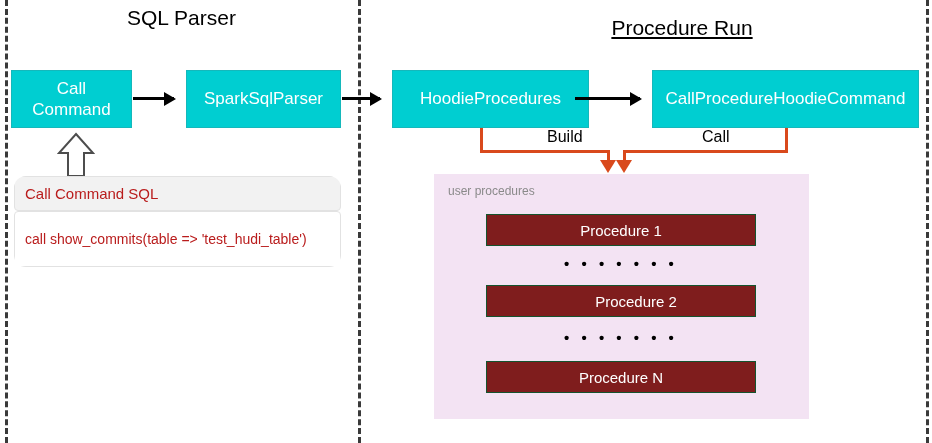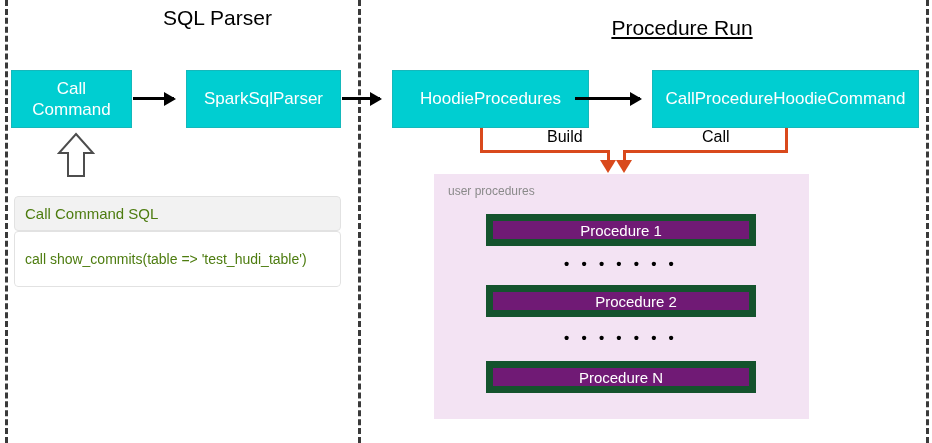--- a/index.html
+++ b/index.html
@@ -32,21 +32,21 @@
   .vdash.right  { left: 926px; }
 
   
   .section-title {
     position: absolute;
     font-size: 21px;
     color: #000000;
     text-align: center;
     white-space: nowrap;
   }
-  #title-sql-parser    { left: 5px;   top: 6px;  width: 353px; margin-left: 36px; }
+  #title-sql-parser    { left: 5px;   top: 6px;  width: 353px; }
   #title-procedure-run { left: 358px; top: 16px;  width: 648px; text-decoration: underline; }
 
   
   .tealbox {
     position: absolute;
     background: #00CED1;
     border: 1px solid #14b8bb;
     color: #ffffff;
     font-size: 17px;
     display: flex;
@@ -98,26 +98,25 @@
     width: 38px;
     height: 45px;
   }
 
   
   #sql-table {
     position: absolute;
     left: 14px;
     top: 176px;
     width: 327px;
-    border-radius: 4px;
+    border-radius: 12px;
     overflow: hidden;
     box-sizing: border-box;
     font-size: 14px;
-    color: #4d7c0f;
-    margin-top: 20px;
+    color: #b91c1c;
   }
   .sql-row {
     box-sizing: border-box;
     padding: 19px 10px;
     background: #ffffff;
     border: 1px solid #e2e2e2;
     border-radius: 4px;
     white-space: nowrap;
   }
   .sql-row.header {
@@ -162,22 +161,22 @@
     left: 14px;
     top: 10px;
     font-size: 12px;
     color: #8a8a8a;
   }
   .proc-box {
     position: absolute;
     left: 52px;
     width: 270px;
     height: 32px;
-    background: #701a75;
-    border: 7px solid #14532d;
+    background: #7f1d1d;
+    border: 1px solid #14532d;
     box-sizing: border-box;
     color: #ffffff;
     font-size: 15px;
     display: flex;
     align-items: center;
     justify-content: center;
   }
   #proc-1 { top: 40px; }
   #proc-2 { top: 111px; padding-left: 30px; }
   #proc-n { top: 187px; }

